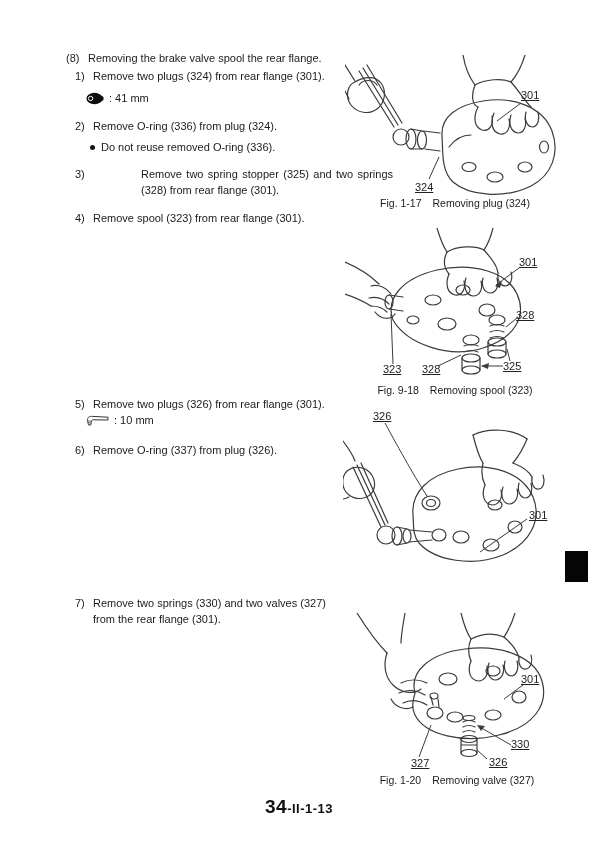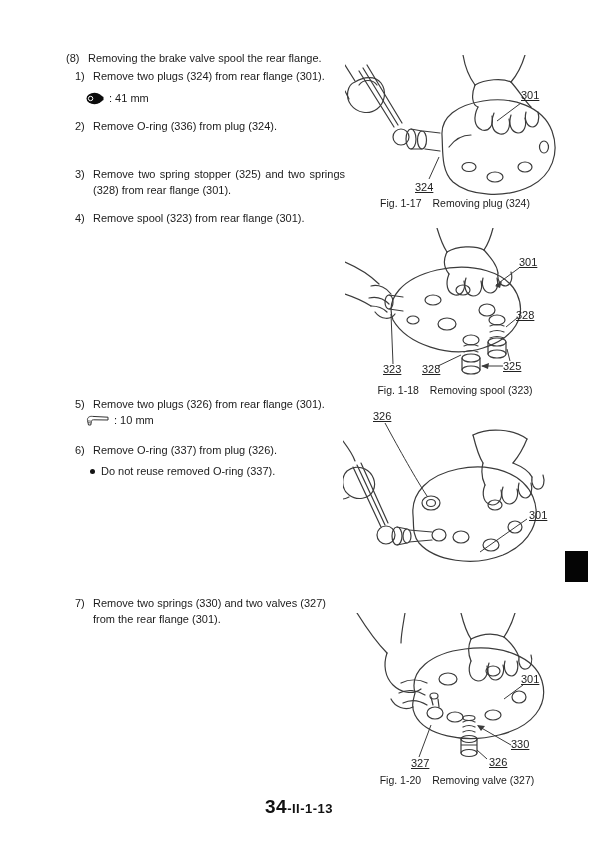--- a/index.html
+++ b/index.html
@@ -8,21 +8,21 @@
     font-family:"Liberation Sans","DejaVu Sans",sans-serif;
     color:#1b1b1b;font-size:11px;line-height:15.5px;overflow:hidden;
   }
   .step{position:absolute;display:flex;}
   .step .num{width:18px;flex:none;}
   .step .stext{width:252px;}
   .heading{left:66px;}
   .heading .num{width:22px;}
   .heading .stext{width:262px;}
   .numbered{left:75px;}
-  .just .stext{text-align:justify;}
+  .just .stext{text-align:justify;margin-left:48px;}
   .note{position:absolute;left:90px;display:flex;}
   .note .bullet{width:5px;height:5px;border-radius:50%;background:#141414;margin:5px 6px 0 0;flex:none;}
   .note .ntext{width:246px;text-align:justify;}
   .tool{position:absolute;left:86px;display:flex;align-items:center;gap:5px;}
   figure{position:absolute;margin:0;padding:0;}
   figure svg{position:absolute;left:0;top:0;}
   .fig-label{position:absolute;font-size:11px;line-height:13px;color:#222;text-decoration:underline;}
   figcaption{position:absolute;left:0;width:100%;display:flex;justify-content:center;gap:11px;font-size:10.5px;color:#1b1b1b;}
   .thumb-tab{position:absolute;left:565px;top:551px;width:23px;height:31px;background:#050505;}
   .footer{position:absolute;left:265px;top:799px;display:flex;align-items:baseline;font-weight:bold;color:#111;}
@@ -54,20 +54,24 @@
       <path d="M15,3.5 L17.5,5 L17.5,8 L15,9.5" fill="#0c0c0c"></path>
     </svg>
     <span>: 41 mm</span>
   </div>
 
   <div class="step numbered" style="top:119px">
     <span class="num">2)</span>
     <div class="stext">Remove O-ring (336) from plug (324).</div>
   </div>
 
+  <div class="note" style="top:140px">
+    <span class="bullet"></span>
+    <div class="ntext">Do not reuse removed O-ring (336).</div>
+  </div>
 
   <div class="step numbered just" style="top:167px">
     <span class="num">3)</span>
     <div class="stext">Remove two spring stopper (325) and two springs (328) from rear flange (301).</div>
   </div>
 
   <div class="step numbered" style="top:211px">
     <span class="num">4)</span>
     <div class="stext">Remove spool (323) from rear flange (301).</div>
   </div>
@@ -84,24 +88,20 @@
       <path d="M2.2,8.5 L4.9,9 M2,6.8 L5.2,7.2" stroke="#333" stroke-width="0.7"></path>
     </svg>
     <span>: 10 mm</span>
   </div>
 
   <div class="step numbered" style="top:443px">
     <span class="num">6)</span>
     <div class="stext">Remove O-ring (337) from plug (326).</div>
   </div>
 
-  <div class="note" style="top:464px">
-    <span class="bullet"></span>
-    <div class="ntext">Do not reuse removed O-ring (337).</div>
-  </div>
 
   <div class="step numbered" style="top:596px">
     <span class="num">7)</span>
     <div class="stext">Remove two springs (330) and two valves (327) from the rear flange (301).</div>
   </div>
 
   <figure style="left:345px;top:55px;width:220px;height:160px">
     <svg width="220" height="140" viewBox="0 0 220 140">
       <g class="lineart">
 
@@ -189,21 +189,21 @@
       <path class="leader" d="M93,138 L116,127"></path>
       <path class="leader" d="M158,138 L137,138 M165,133 L162,121"></path>
       <path class="arrow" d="M136,138 l8,-3 l-1,6 z"></path>
     </svg>
     <span class="fig-label" style="left:174px;top:28px">301</span>
     <span class="fig-label" style="left:171px;top:81px">328</span>
     <span class="fig-label" style="left:38px;top:135px">323</span>
     <span class="fig-label" style="left:77px;top:135px">328</span>
     <span class="fig-label" style="left:158px;top:132px">325</span>
     <figcaption style="top:155px">
-      <span>Fig. 1-18</span>
+      <span>Fig. 9-18</span>
       <span>Removing spool (323)</span>
     </figcaption>
   </figure>
 
   <figure style="left:343px;top:405px;width:228px;height:188px">
     <svg width="228" height="173" viewBox="0 0 228 173">
       <g class="lineart">
 
         <path d="M70,110 C68,88 85,70 115,64 C148,57 180,68 190,92 C199,114 188,138 160,150 C130,162 92,156 76,138 C69,129 71,120 70,110 Z"></path>
         <ellipse cx="118" cy="132" rx="8" ry="6"></ellipse>

